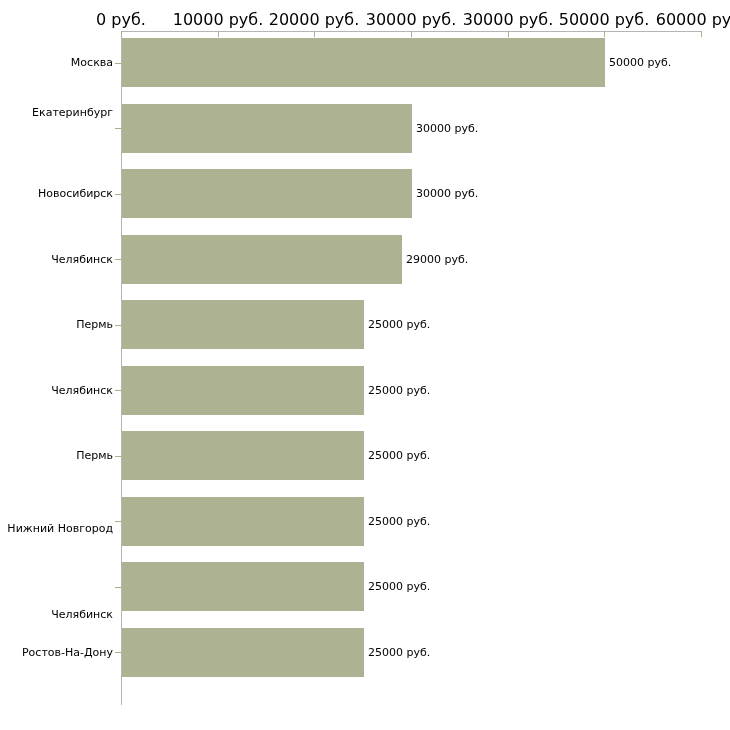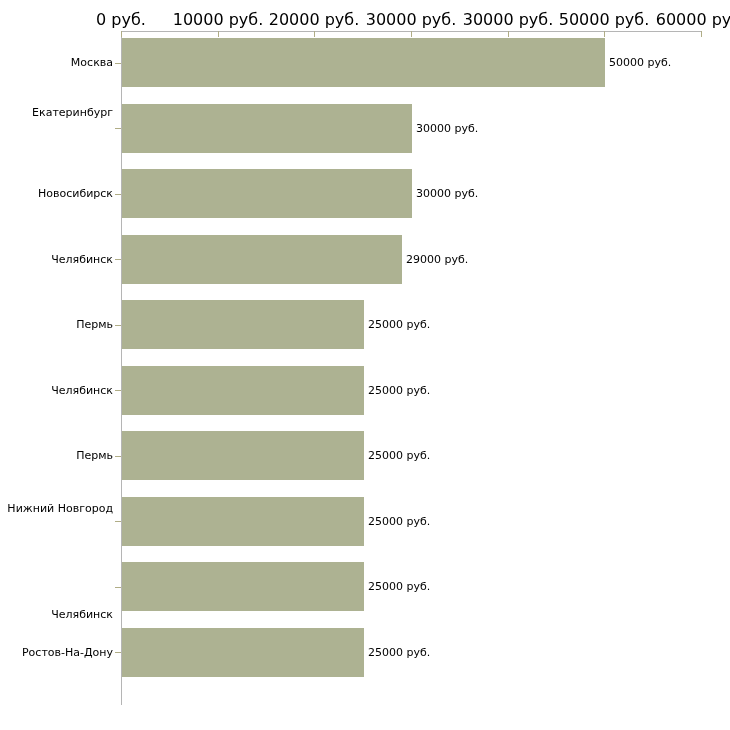--- a/index.html
+++ b/index.html
@@ -131,21 +131,21 @@
       <div class="y-tick" style="top: 652px; background: rgb(176, 173, 134);"></div>
     </div>
   <div id="category-labels-layer">
       <div class="cat-label" style="top: 56px; left: 0px; right: auto; width: 113px;">Москва</div>
       <div class="cat-label" style="top: 106px; left: 0px; right: auto; width: 113px;">Екатеринбург</div>
       <div class="cat-label" style="top: 187px; left: 0px; right: auto; width: 113px;">Новосибирск</div>
       <div class="cat-label" style="top: 253px; left: 0px; right: auto; width: 113px;">Челябинск</div>
       <div class="cat-label" style="top: 318px; left: 0px; right: auto; width: 113px;">Пермь</div>
       <div class="cat-label" style="top: 384px; left: 0px; right: auto; width: 113px;">Челябинск</div>
       <div class="cat-label" style="top: 449px; left: 0px; right: auto; width: 113px;">Пермь</div>
-      <div class="cat-label" style="top: 502px; left: 0px; right: auto; width: 113px;">Нижний Новгород</div>
+      <div class="cat-label" style="top: 522px; left: 0px; right: auto; width: 113px;">Нижний Новгород</div>
       <div class="cat-label" style="top: 608px; left: 0px; right: auto; width: 113px;">Челябинск</div>
       <div class="cat-label" style="top: 646px; left: 0px; right: auto; width: 113px;">Ростов-На-Дону</div>
     </div>
   <div id="bars-layer">
       <div class="bar" title="Москва: 50000 руб." style="top: 38px; height: 49px; width: 483px; background: rgb(173, 178, 146);"></div>
       <div class="bar" title="Екатеринбург: 30000 руб." style="top: 104px; height: 49px; width: 290px; background: rgb(173, 178, 146);"></div>
       <div class="bar" title="Новосибирск: 30000 руб." style="top: 169px; height: 49px; width: 290px; background: rgb(173, 178, 146);"></div>
       <div class="bar" title="Красноярск: 29000 руб." style="top: 235px; height: 49px; width: 280px; background: rgb(173, 178, 146);"></div>
       <div class="bar" title="Пермь: 25000 руб." style="top: 300px; height: 49px; width: 242px; background: rgb(173, 178, 146);"></div>
       <div class="bar" title="Волгоград: 25000 руб." style="top: 366px; height: 49px; width: 242px; background: rgb(173, 178, 146);"></div>

